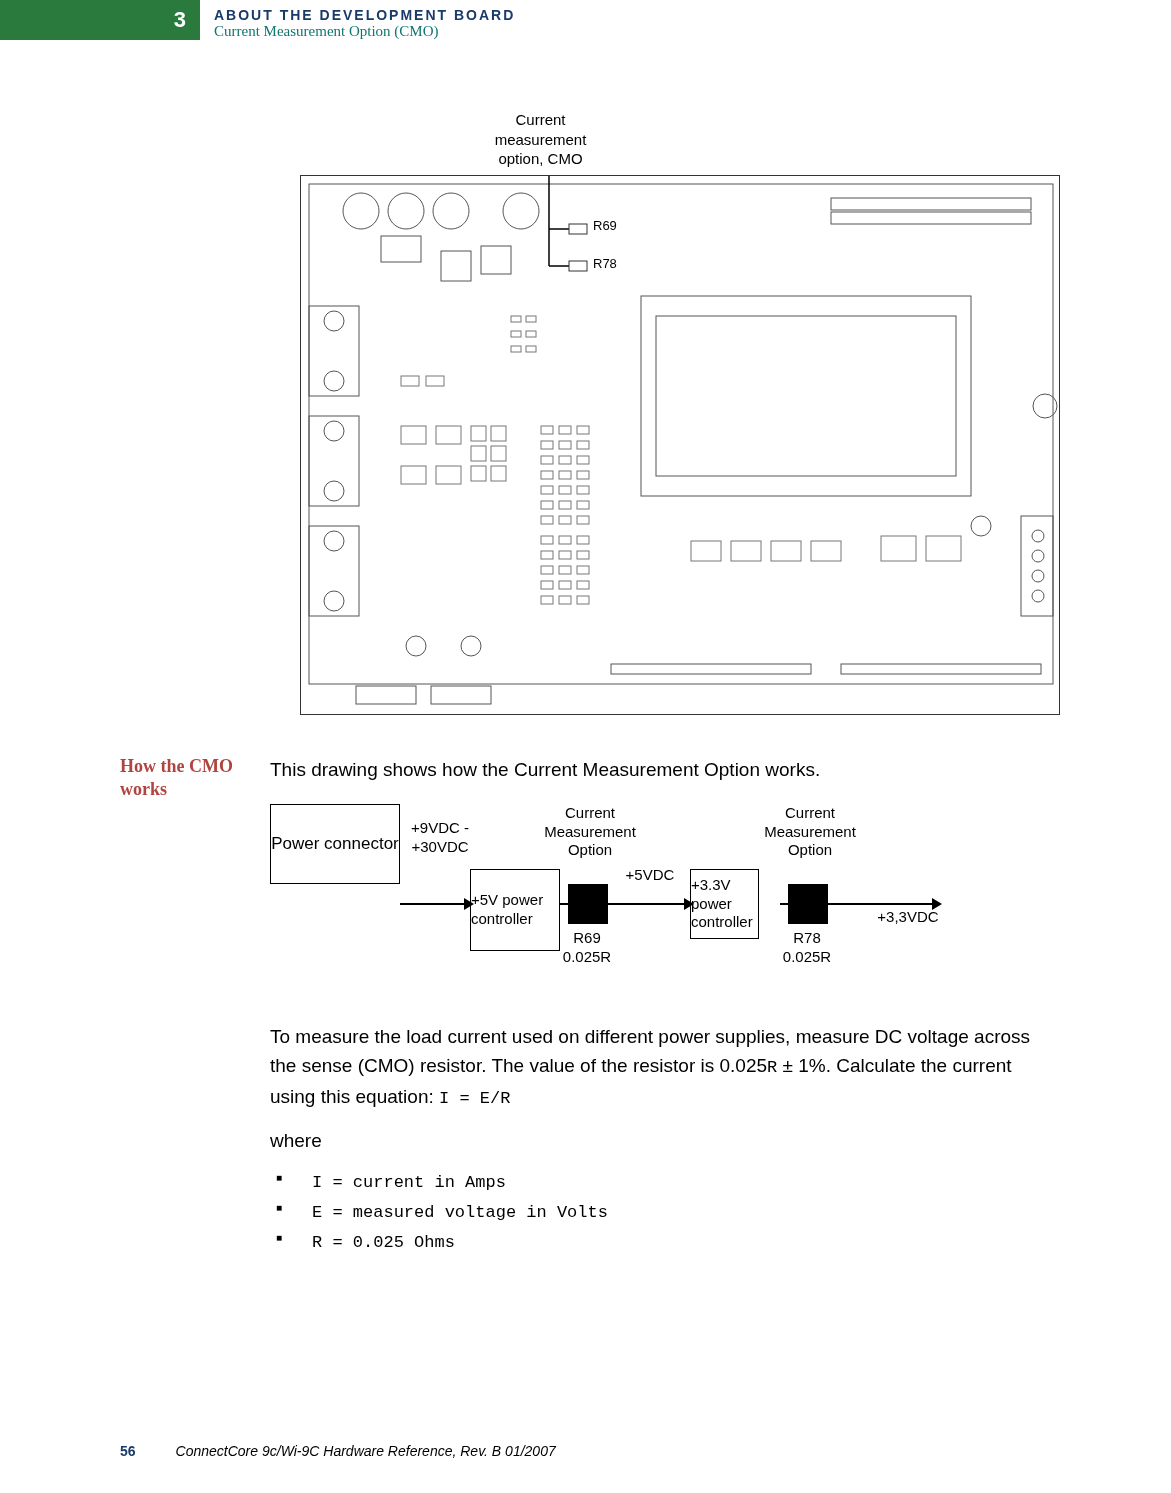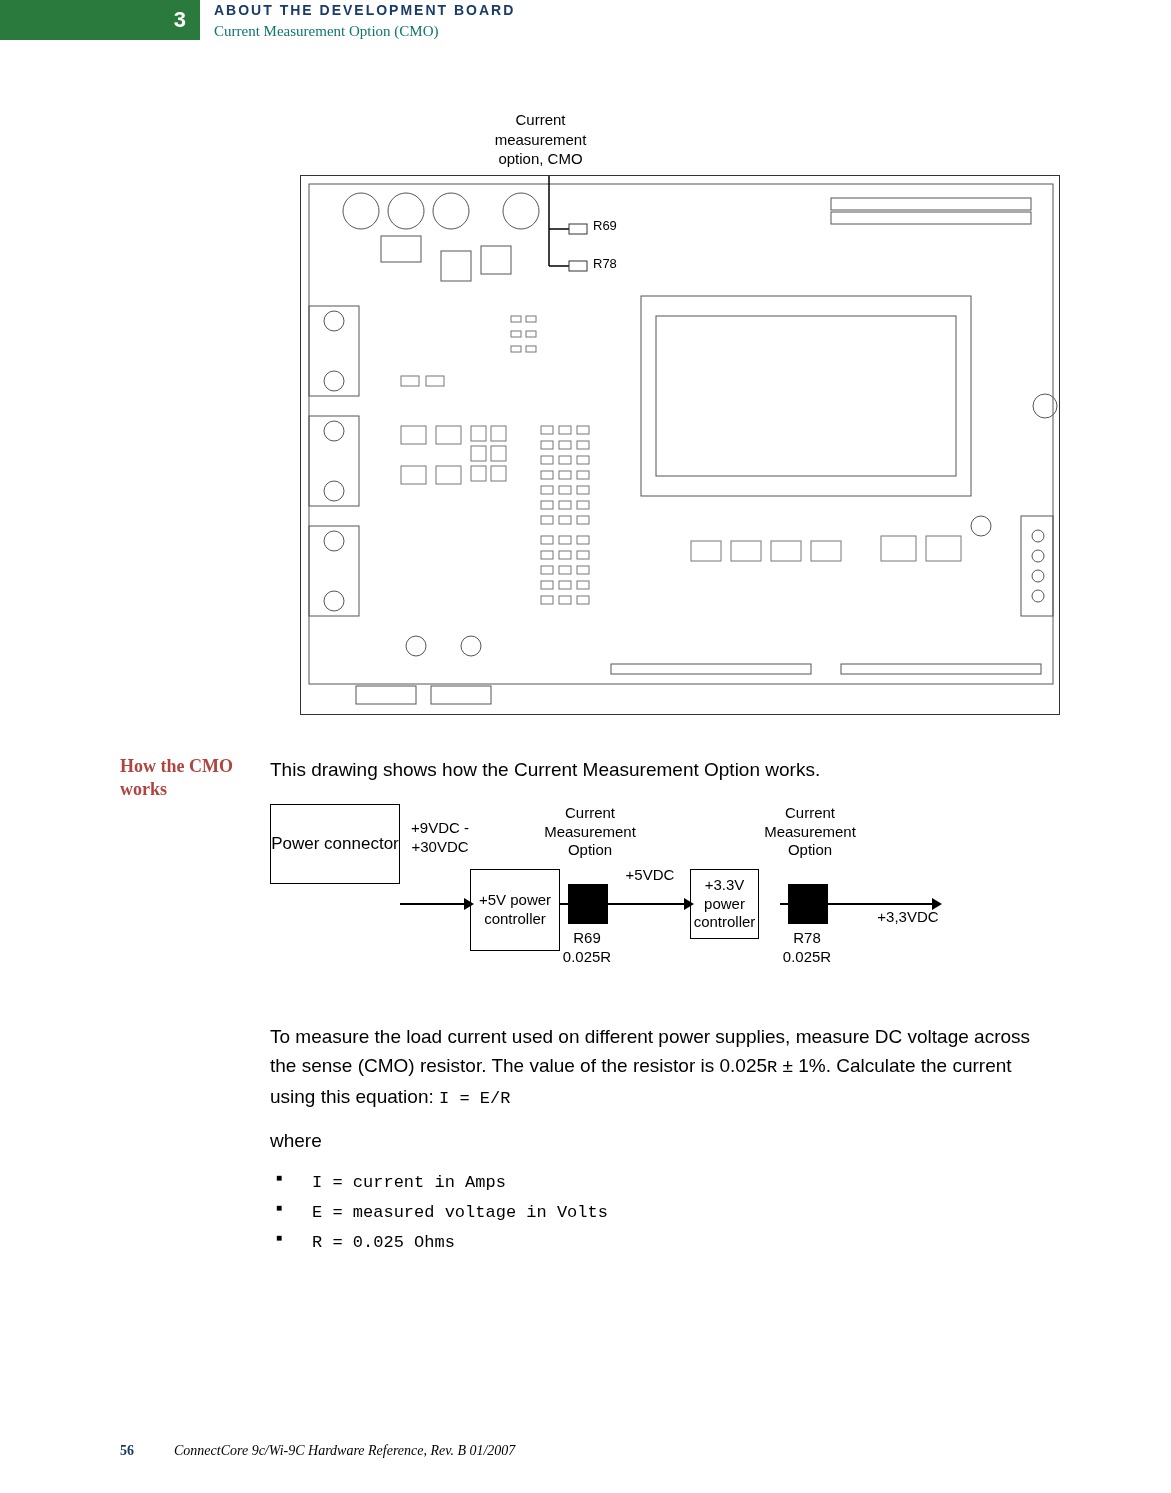--- a/index.html
+++ b/index.html
@@ -25,21 +25,21 @@
       justify-content: flex-end;
       padding-right: 14px;
       font-size: 22px;
       font-weight: bold;
       font-family: Arial, sans-serif;
     }
     .header-text {
       padding: 2px 0 0 14px;
       display: flex;
       flex-direction: column;
-      justify-content: space-between;
+      justify-content: flex-end;
     }
     .header-title {
       color: #1a3a6a;
       font-size: 14px;
       letter-spacing: 2px;
       font-weight: bold;
       font-family: Arial, sans-serif;
     }
     .header-subtitle {
       color: #0f766e;
@@ -93,21 +93,20 @@
       height: 190px;
       position: relative;
     }
     .bd-box {
       position: absolute;
       border: 1.5px solid #000;
       background: #fff;
       display: flex;
       align-items: center;
       justify-content: center;
-      text-align: center;
       font-family: Arial, sans-serif;
       font-size: 15px;
       line-height: 1.25;
     }
     .bd-black {
       position: absolute;
       background: #000;
     }
     .bd-line {
       position: absolute;
@@ -143,21 +142,21 @@
       font-size: 10px;
     }
     .mono { font-family: 'Courier New', monospace; font-size: 17px; }
     .footer {
       position: absolute;
       bottom: 34px;
       left: 120px;
       display: flex;
       align-items: baseline;
       gap: 40px;
-      font-family: Liberation Serif, serif;
+      font-family: Liberation Sans, sans-serif;
     }
     .footer-page { color: #1a3a6a; font-size: 14px; font-weight: bold; }
     .footer-ref { font-style: italic; font-size: 14px; }
   </style>
 </head>
 <body>
 
 <div class="header-bar">
   <div class="header-number">3</div>
   <div class="header-text">

